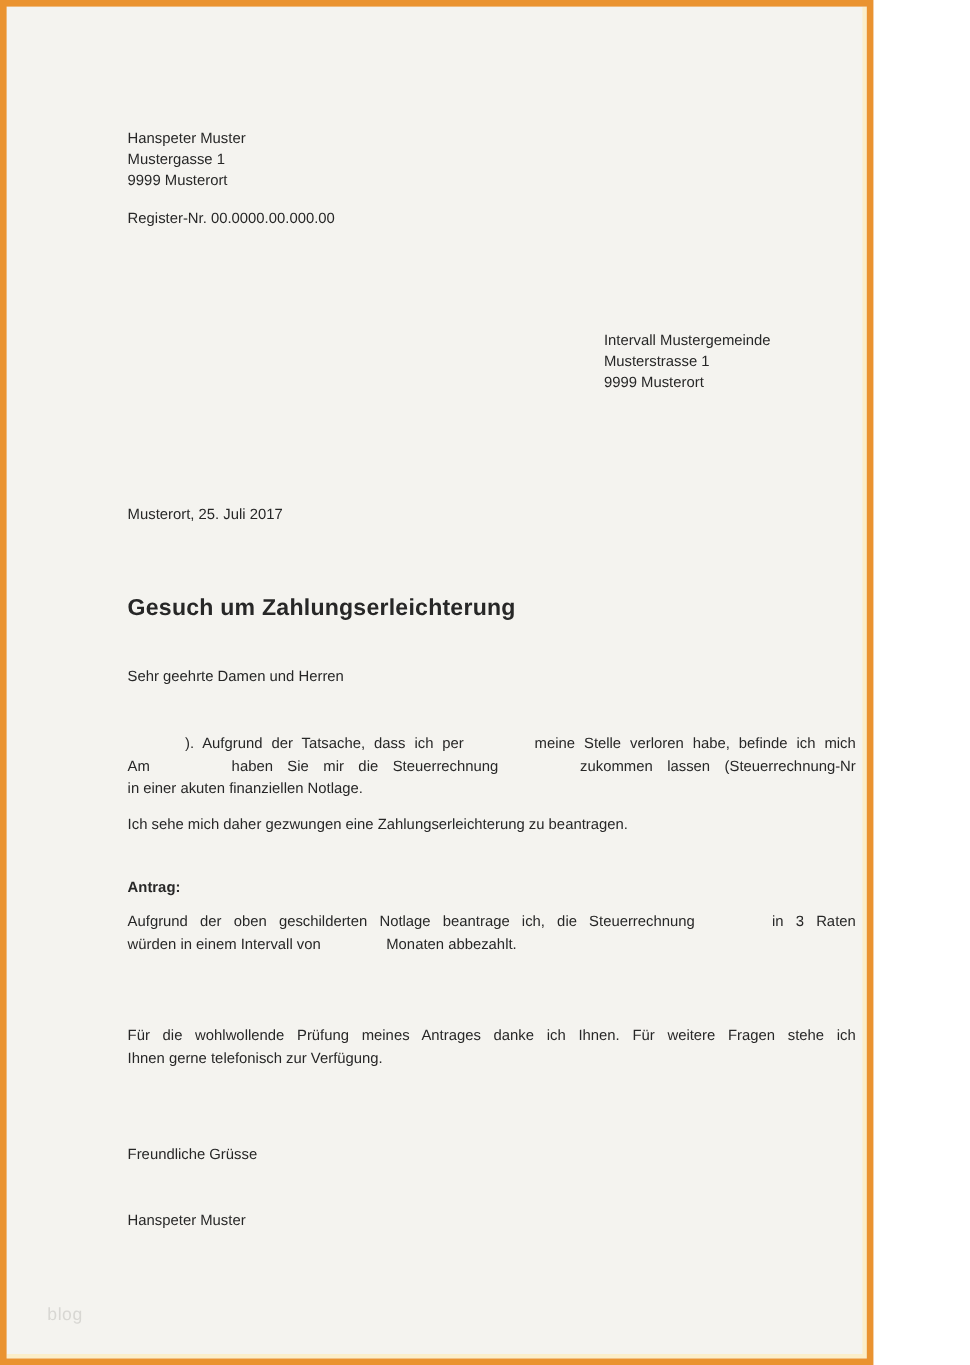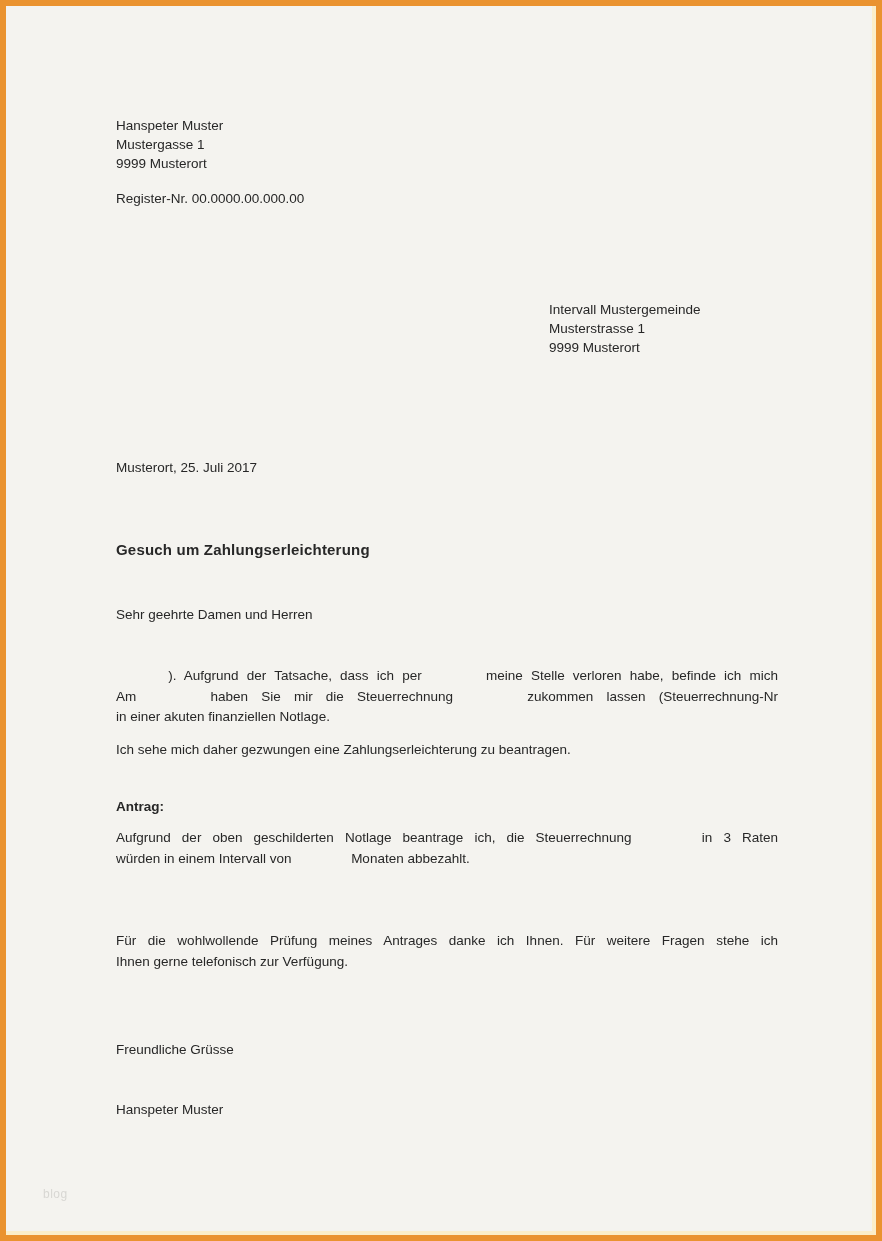--- a/index.html
+++ b/index.html
@@ -2,40 +2,40 @@
 <html><head>
 <meta charset="utf-8">
 <style>
   html, body {
     margin: 0;
     padding: 0;
     background: #ffffff;
   }
   .page {
     position: relative;
-    width: 882px;
+    width: 794px;
     height: 1241px;
     box-sizing: border-box;
     background: #f4f3ef;
     border: 6px solid #ea9330;
     box-shadow: inset -4px -4px 0 0 #fbeec9;
     font-family: "Liberation Sans", "DejaVu Sans", sans-serif;
     color: #272727;
     font-size: 13.5px;
     overflow: hidden;
   }
   .abs { position: absolute; }
   .addr-line { line-height: 19px; white-space: nowrap; }
   .sender { left: 110px; top: 110px; }
   .register { left: 110px; top: 185px; white-space: nowrap; }
   .recipient { left: 543px; top: 294px; }
   .dateline { left: 110px; top: 454px; white-space: nowrap; }
   .subject {
     left: 110px; top: 535px;
-    font-size: 15px;
+    font-size: 21px;
     font-weight: bold;
     letter-spacing: 0.2px;
     margin: 0;
     white-space: nowrap;
   }
   .salutation { left: 110px; top: 601px; white-space: nowrap; }
   .para {
     left: 110px;
     width: 662px;
     line-height: 20.6px;
@@ -56,21 +56,21 @@
     display: inline-block;
     height: 1px;
     vertical-align: baseline;
   }
   .gap.w44 { width: 44px; }
   .gap.w48 { width: 48px; }
   .gap.w52 { width: 52px; }
   .watermark {
     left: 37px;
     top: 1181px;
-    font-size: 12px;
+    font-size: 16px;
     color: #d8d7d3;
     letter-spacing: 0.5px;
   }
 </style>
 </head>
 <body>
 
 <div class="page">
 
   <div class="abs sender">

